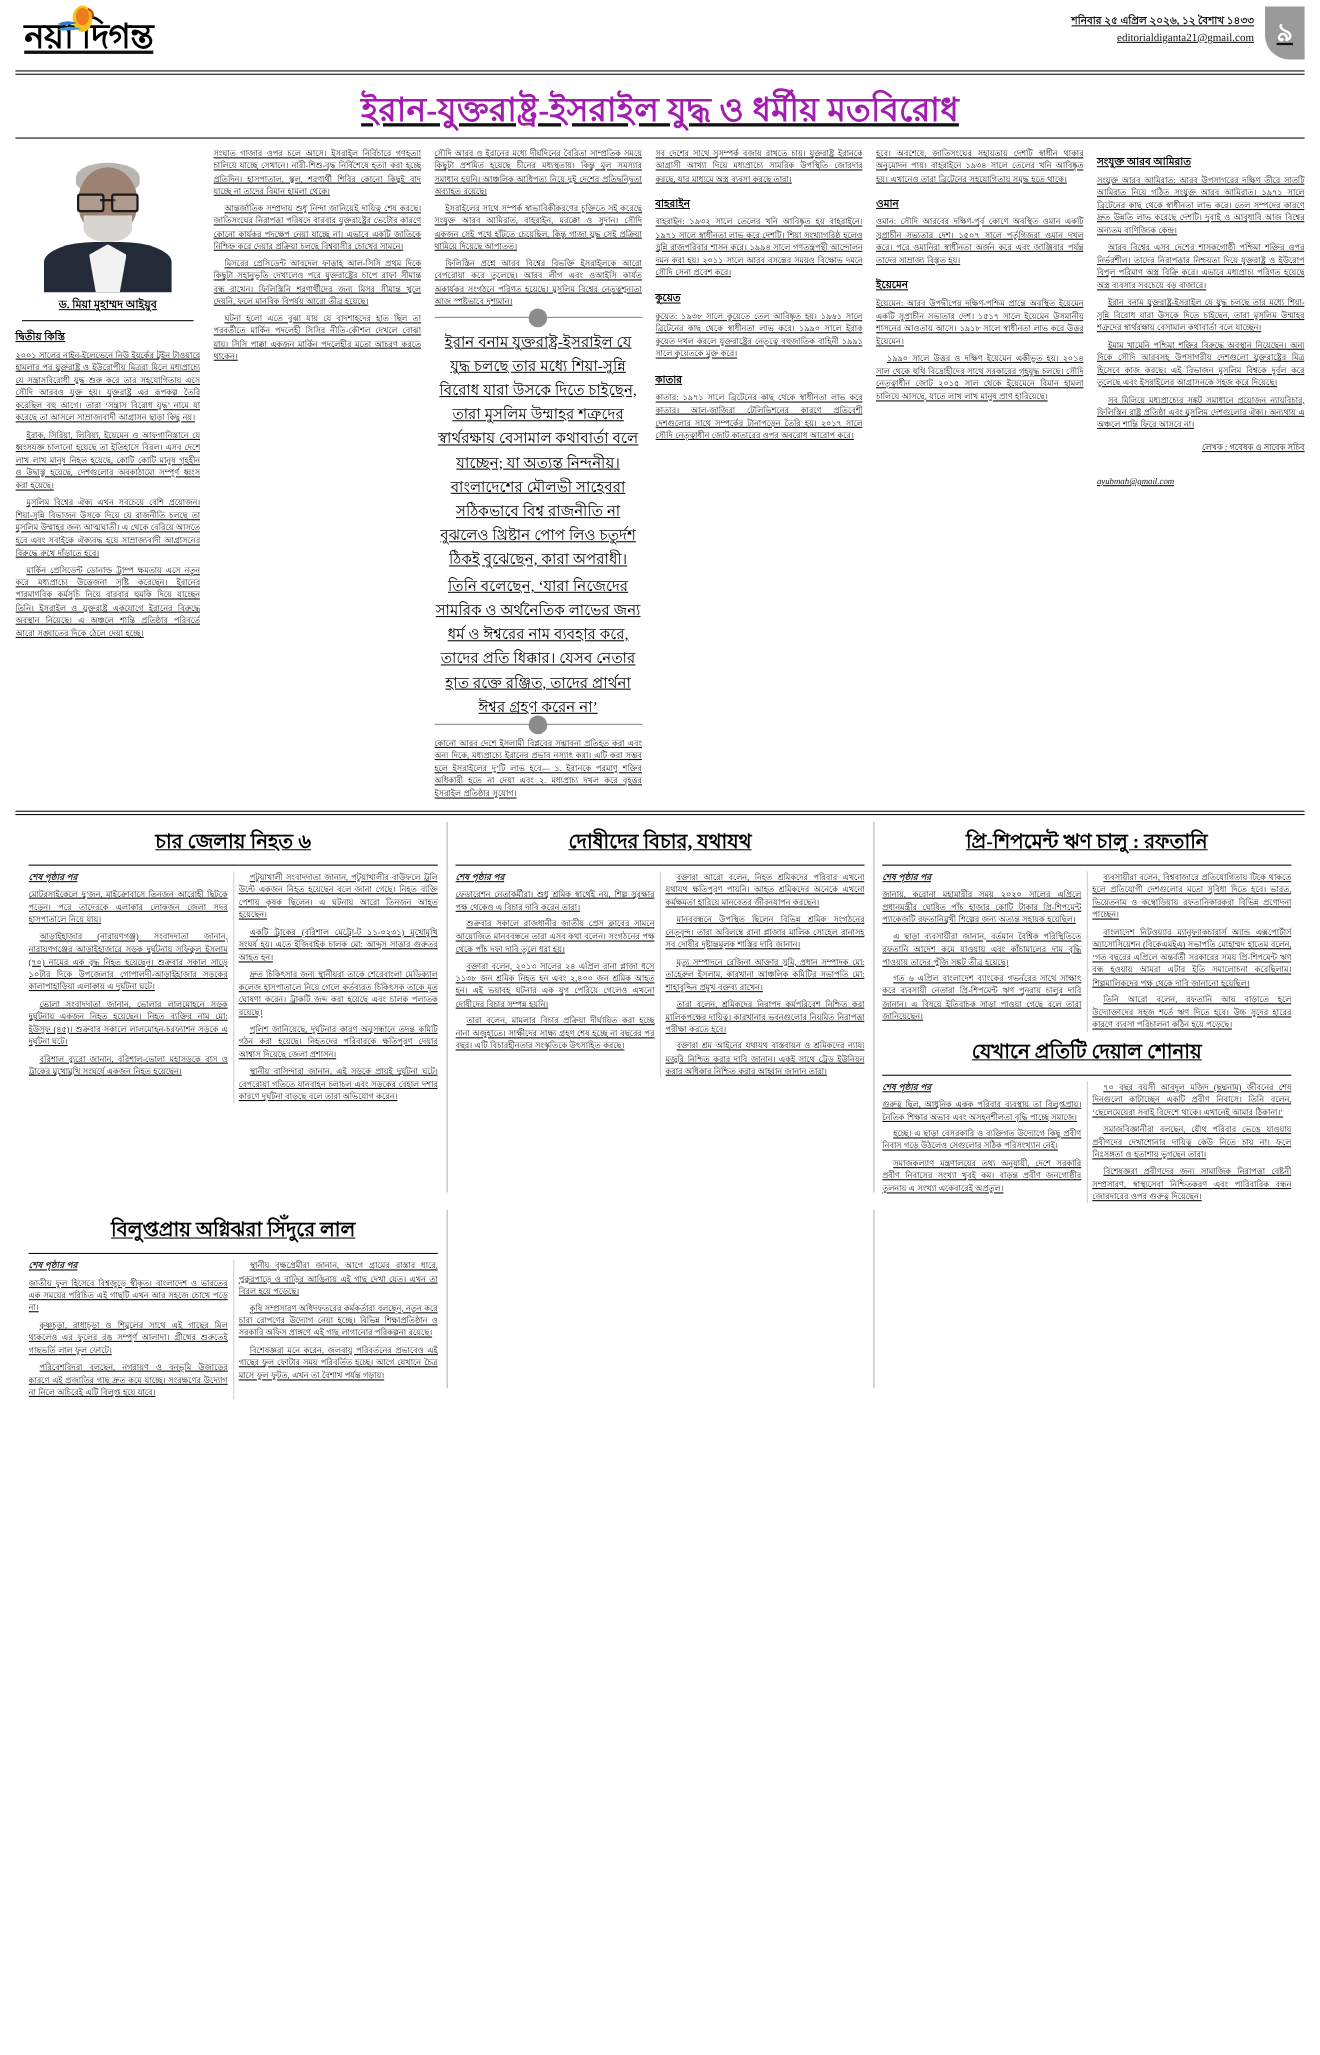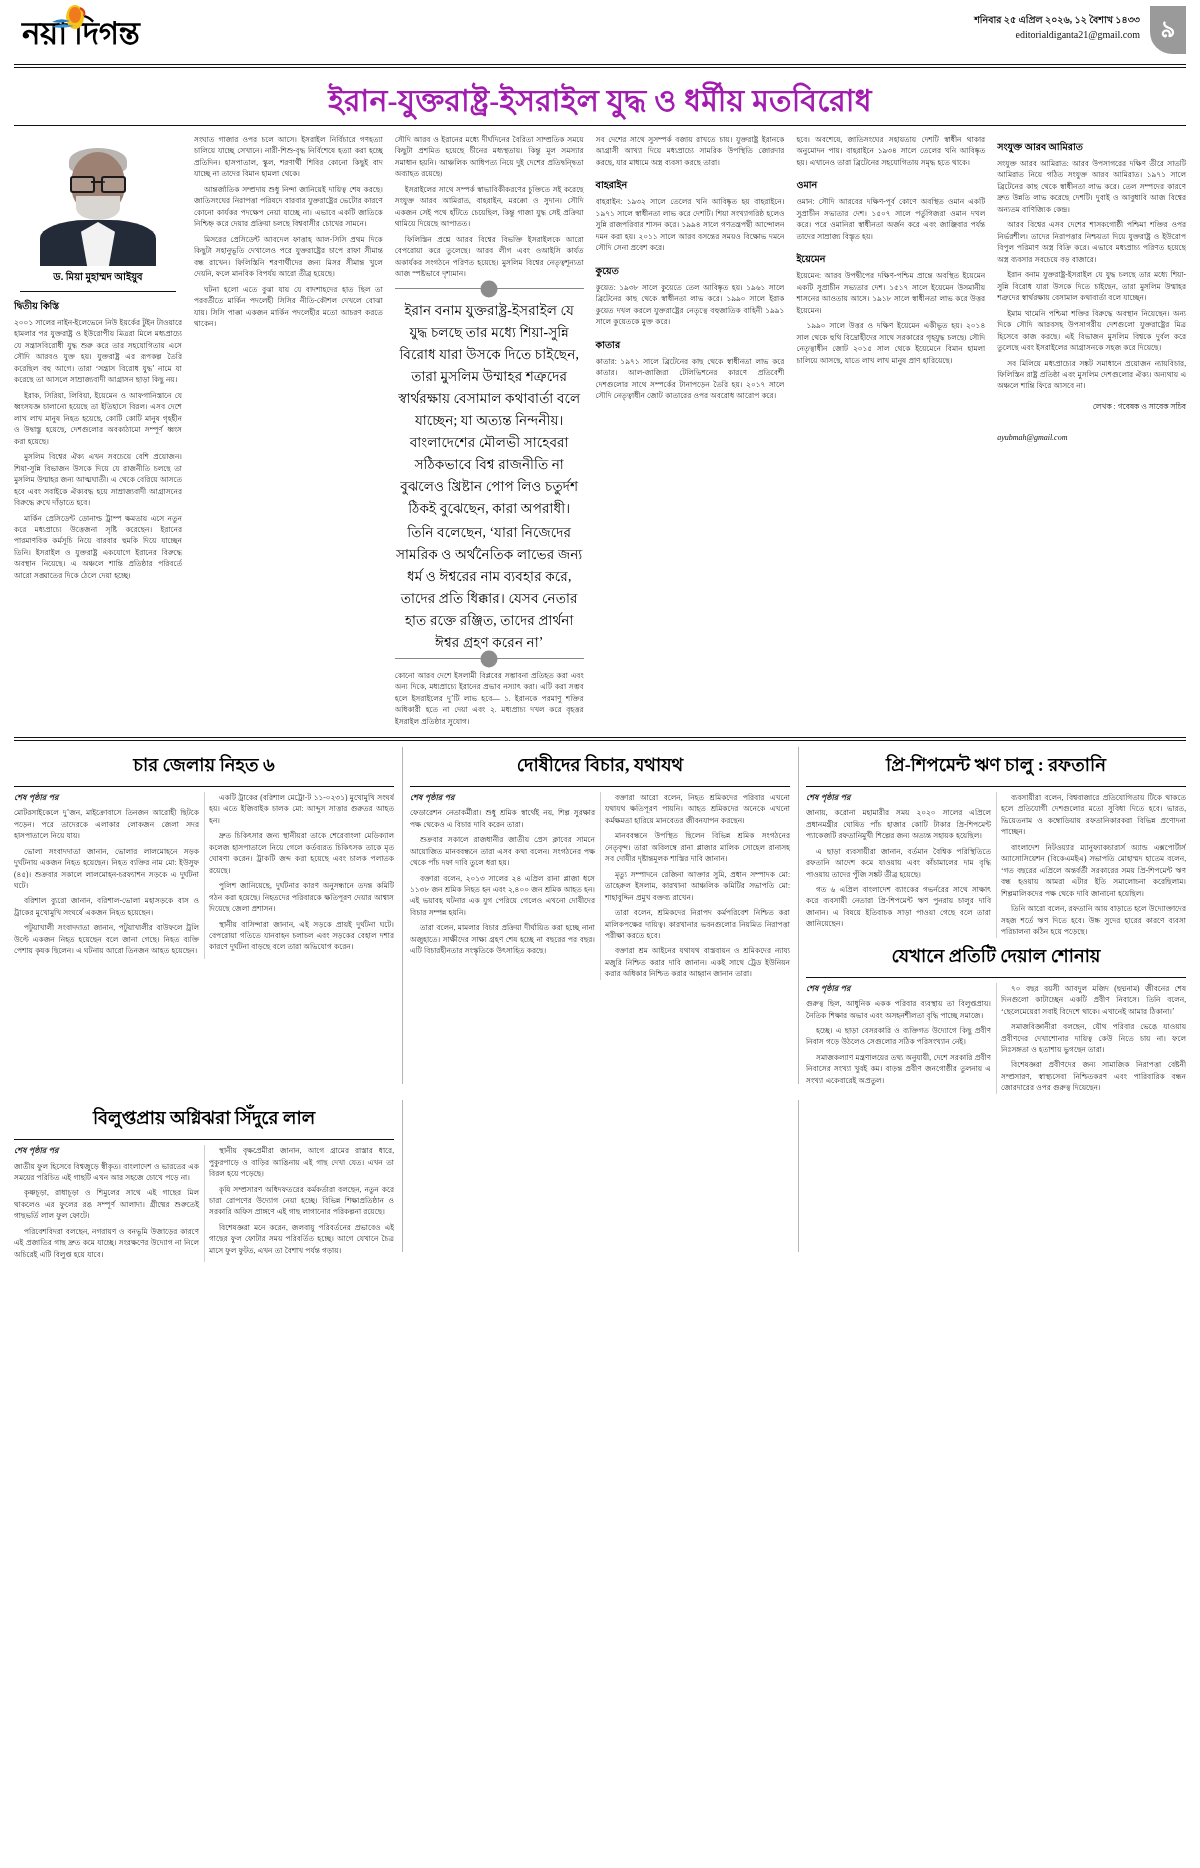--- a/index.html
+++ b/index.html
@@ -15,20 +15,21 @@
     position: relative;
     overflow: hidden;
   }
   .page {
     width: 1200px;
     height: 1868px;
     position: relative;
     padding: 0;
     box-sizing: border-box;
     background: #fff;
+    text-decoration: underline;
   }
 
   
   .masthead {
     position: relative;
     height: 62px;
     padding: 6px 14px 0 14px;
     box-sizing: border-box;
     display: flex;
     align-items: flex-start;
@@ -302,21 +303,21 @@
     border: none;
     border-top: 0.7px solid #111;
     margin: 1.6px 14px 6px 14px;
   }
 
   
   .bottom {
     display: grid;
     grid-template-columns: 1fr 1fr 1fr;
     column-gap: 16px;
-    padding: 0 14px;
+    padding: 0 26px;
     box-sizing: border-box;
     position: relative;
   }
   .bsec { position: relative; }
   .bsec + .bsec::before {
     content: "";
     position: absolute;
     left: -8px;
     top: 0;
     bottom: 10px;
@@ -484,20 +485,21 @@
   <hr class="sect-rule-thin">
 
   <div class="bottom">
 
     <div class="bsec">
       <div class="bhead">চার জেলায় নিহত ৬</div>
       <hr class="bhead-rule">
       <div class="two-col bodytext">
         <div class="cont-label">শেষ পৃষ্ঠার পর</div>
         <p class="noind">মোটরসাইকেলে দু’জন, মাইক্রোবাসে তিনজন আরোহী ছিটকে পড়েন। পরে তাদেরকে এলাকার লোকজন জেলা সদর হাসপাতালে নিয়ে যায়।</p>
+        <p>আড়াইহাজার (নারায়ণগঞ্জ) সংবাদদাতা জানান, নারায়ণগঞ্জের আড়াইহাজারে সড়ক দুর্ঘটনায় সফিকুল ইসলাম (৭০) নামের এক বৃদ্ধ নিহত হয়েছেন। শুক্রবার সকাল সাড়ে ১০টার দিকে উপজেলার গোপালদী-আড়াইহাজার সড়কের কালাপাহাড়িয়া এলাকায় এ দুর্ঘটনা ঘটে।</p>
         <p>ভোলা সংবাদদাতা জানান, ভোলার লালমোহনে সড়ক দুর্ঘটনায় একজন নিহত হয়েছেন। নিহত ব্যক্তির নাম মো: ইউসুফ (৪৫)। শুক্রবার সকালে লালমোহন-চরফ্যাশন সড়কে এ দুর্ঘটনা ঘটে।</p>
         <p>বরিশাল ব্যুরো জানান, বরিশাল-ভোলা মহাসড়কে বাস ও ট্রাকের মুখোমুখি সংঘর্ষে একজন নিহত হয়েছেন।</p>
         <p>পটুয়াখালী সংবাদদাতা জানান, পটুয়াখালীর বাউফলে ট্রলি উল্টে একজন নিহত হয়েছেন বলে জানা গেছে। নিহত ব্যক্তি পেশায় কৃষক ছিলেন। এ ঘটনায় আরো তিনজন আহত হয়েছেন।</p>
         <p>একটি ট্রাকের (বরিশাল মেট্রো-ট ১১-০২৩১) মুখোমুখি সংঘর্ষ হয়। এতে ইজিবাইক চালক মো: আব্দুস সাত্তার গুরুতর আহত হন।</p>
         <p>দ্রুত চিকিৎসার জন্য স্থানীয়রা তাকে শেরেবাংলা মেডিক্যাল কলেজ হাসপাতালে নিয়ে গেলে কর্তব্যরত চিকিৎসক তাকে মৃত ঘোষণা করেন। ট্রাকটি জব্দ করা হয়েছে এবং চালক পলাতক রয়েছে।</p>
         <p>পুলিশ জানিয়েছে, দুর্ঘটনার কারণ অনুসন্ধানে তদন্ত কমিটি গঠন করা হয়েছে। নিহতদের পরিবারকে ক্ষতিপূরণ দেয়ার আশ্বাস দিয়েছে জেলা প্রশাসন।</p>
         <p>স্থানীয় বাসিন্দারা জানান, এই সড়কে প্রায়ই দুর্ঘটনা ঘটে। বেপরোয়া গতিতে যানবাহন চলাচল এবং সড়কের বেহাল দশার কারণে দুর্ঘটনা বাড়ছে বলে তারা অভিযোগ করেন।</p>
       </div>
     </div>
 

